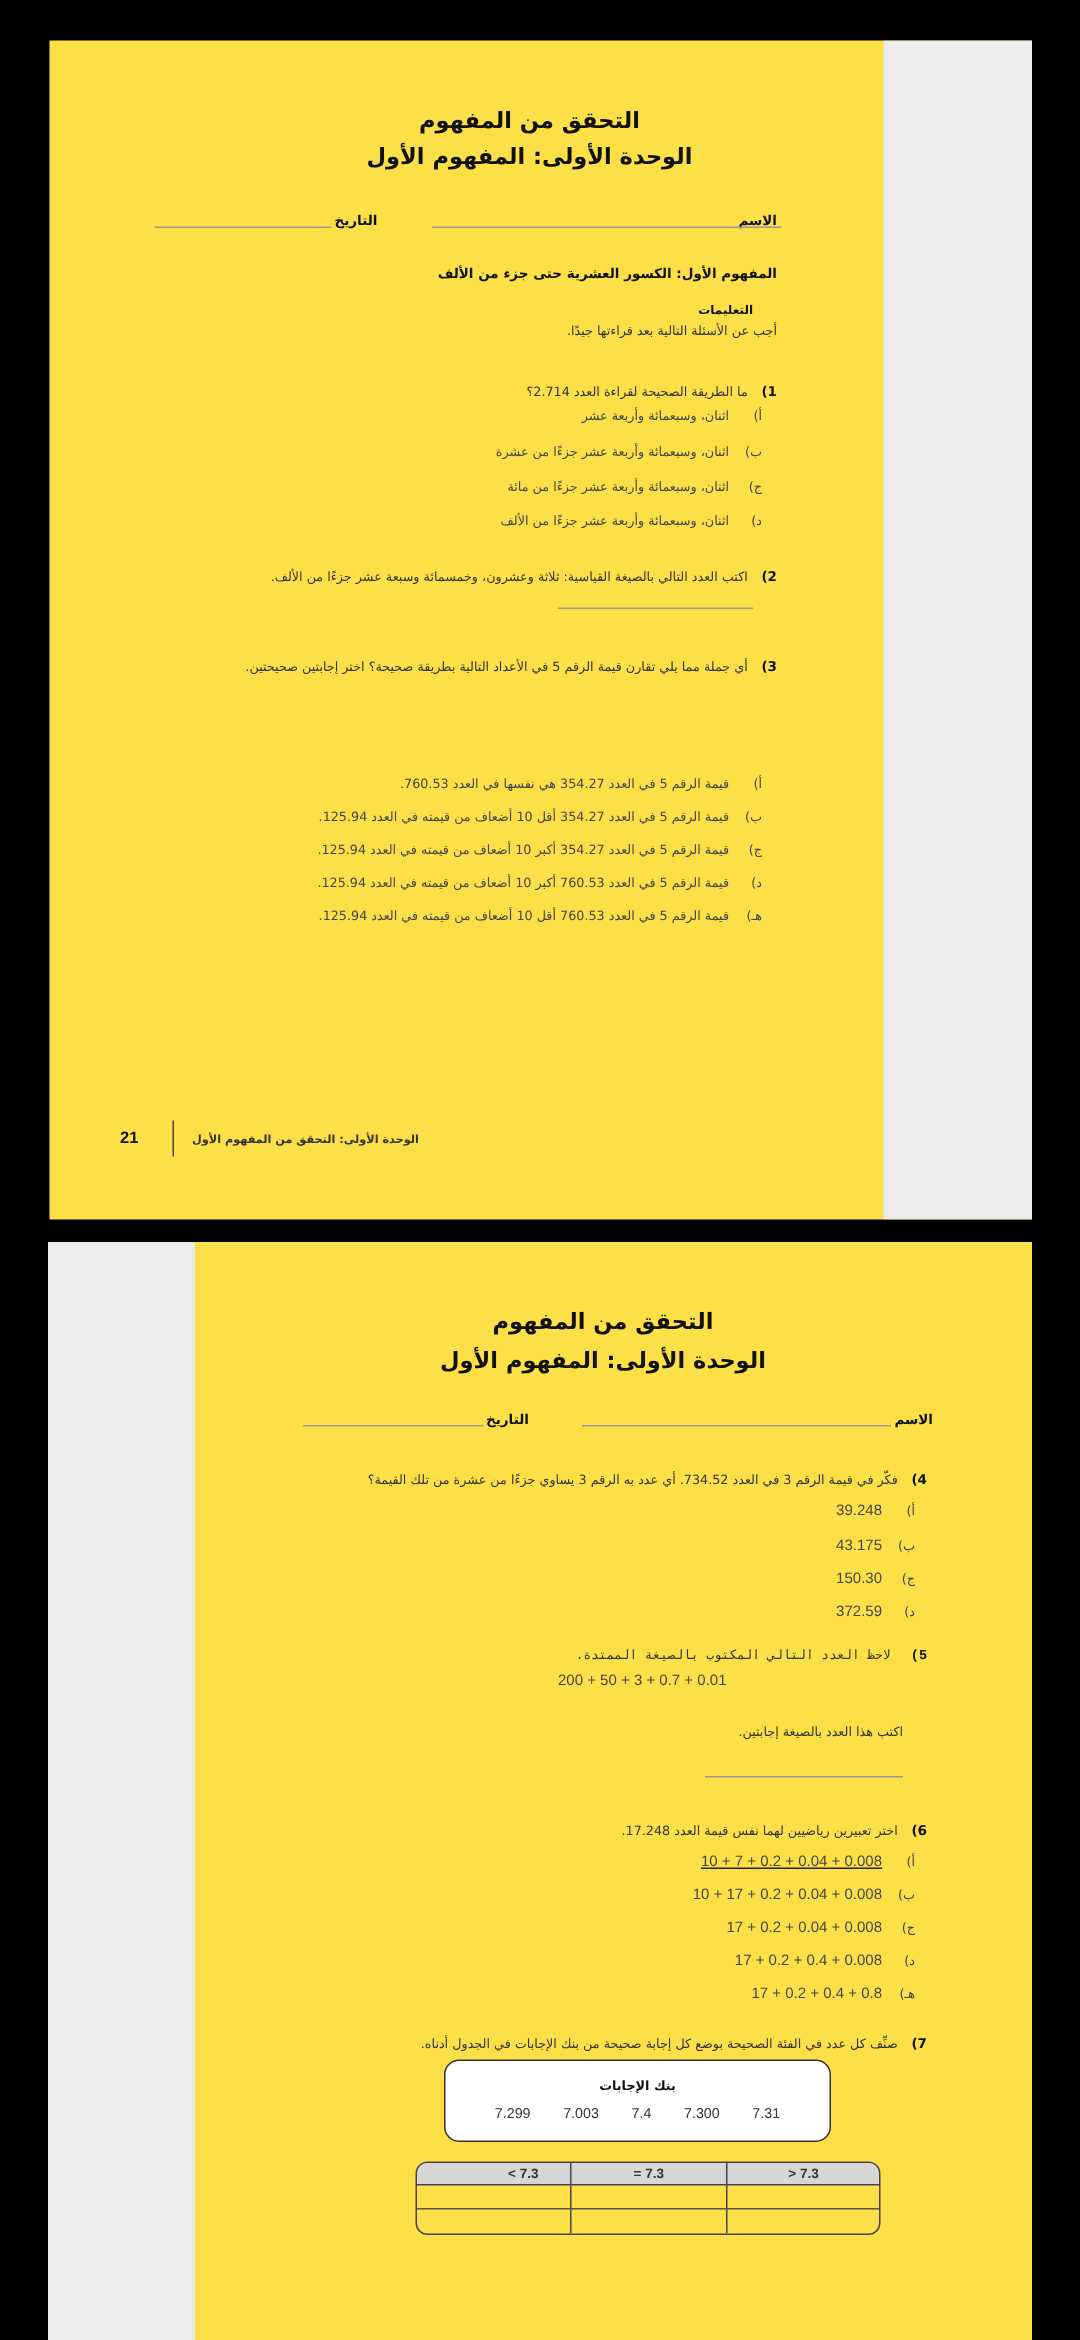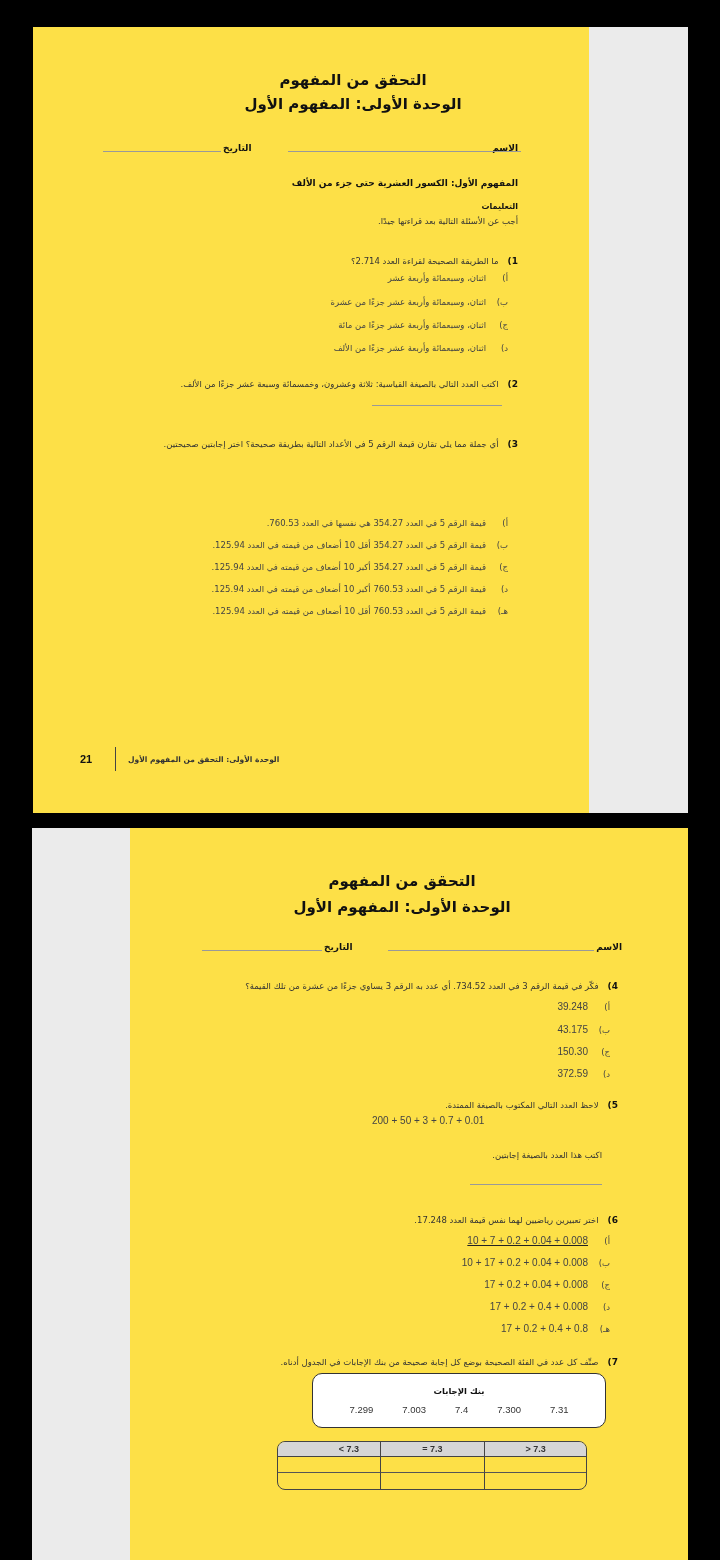--- a/index.html
+++ b/index.html
@@ -50,21 +50,21 @@
 
   <div class="abs title" style="left:170px; top:44px; width:300px;">التحقق من المفهوم</div>
   <div class="abs subtitle" style="left:170px; top:68px; width:300px;">الوحدة الأولى: المفهوم الأول</div>
 
   <div class="abs label-bold" style="right:170px; top:116px;">الاسم</div>
   <div class="line" style="left:255px; width:233px; top:124px;"></div>
   <div class="abs label-bold" style="left:190px; top:116px;">التاريخ</div>
   <div class="line" style="left:70px; width:118px; top:124px;"></div>
 
   <div class="abs label-bold" style="right:170px; top:151px;">المفهوم الأول: الكسور العشرية حتى جزء من الألف</div>
-  <div class="abs label-bold" style="right:170px; top:175px; font-size:8px;">التعليمات</div>
+  <div class="abs label-bold" style="right:186px; top:175px; font-size:8px;">التعليمات</div>
   <div class="abs small" style="right:170px; top:189px;">أجب عن الأسئلة التالية بعد قراءتها جيدًا.</div>
 
   <div class="abs" style="right:170px; top:222px;">
     <span class="qnum">1)</span>
     <span class="small">ما الطريقة الصحيحة لقراءة العدد 2.714؟</span>
   </div>
   <div class="abs opt" style="right:180px; top:246px;">
     <span class="opt-letter">أ)</span><span>اثنان، وسبعمائة وأربعة عشر</span>
   </div>
   <div class="abs opt" style="right:180px; top:270px;">
@@ -129,21 +129,21 @@
   <div class="abs" style="right:78px; top:190px;">
     <span class="opt-letter opt">ب)</span><span class="num">43.175</span>
   </div>
   <div class="abs" style="right:78px; top:212px;">
     <span class="opt-letter opt">ج)</span><span class="num">150.30</span>
   </div>
   <div class="abs" style="right:78px; top:234px;">
     <span class="opt-letter opt">د)</span><span class="num">372.59</span>
   </div>
 
-  <div class="abs" style="right:70px; top:265px;">
+  <div class="abs" style="right:70px; top:265px;font-family:Liberation Mono, monospace;">
     <span class="qnum">5)</span>
     <span class="small">لاحظ العدد التالي المكتوب بالصيغة الممتدة.</span>
   </div>
   <div class="abs num" style="left:340px; top:287px;text-align:right;">200 + 50 + 3 + 0.7 + 0.01</div>
   <div class="abs small" style="right:86px; top:322px;">اكتب هذا العدد بالصيغة إجابتين.</div>
   <div class="line" style="left:438px; width:132px; top:356px;"></div>
 
   <div class="abs" style="right:70px; top:380px;">
     <span class="qnum">6)</span>
     <span class="small">اختر تعبيرين رياضيين لهما نفس قيمة العدد 17.248.</span>
@@ -161,21 +161,21 @@
     <span class="opt-letter opt">د)</span><span class="num">17 + 0.2 + 0.4 + 0.008</span>
   </div>
   <div class="abs" style="right:78px; top:489px;">
     <span class="opt-letter opt">هـ)</span><span class="num">17 + 0.2 + 0.4 + 0.8</span>
   </div>
 
   <div class="abs" style="right:70px; top:522px;">
     <span class="qnum">7)</span>
     <span class="small">صنِّف كل عدد في الفئة الصحيحة بوضع كل إجابة صحيحة من بنك الإجابات في الجدول أدناه.</span>
   </div>
-  <div class="box" style="left:280px; top:545px; width:294px; height:55px;">
+  <div class="box" style="left:264px; top:545px; width:258px; height:55px;">
     <div class="abs label-bold" style="left:0; width:100%; text-align:center; top:12px; font-size:8.5px;">بنك الإجابات</div>
     <div style="position:absolute; left:0; right:0; top:30px; height:16px; display:flex; justify-content:space-around; padding:0 22px; font-family:'Liberation Sans',sans-serif; font-size:9.5px; color:#333;">
       <span>7.299</span>
       <span>7.003</span>
       <span>7.4</span>
       <span>7.300</span>
       <span>7.31</span>
     </div>
   </div>
 

